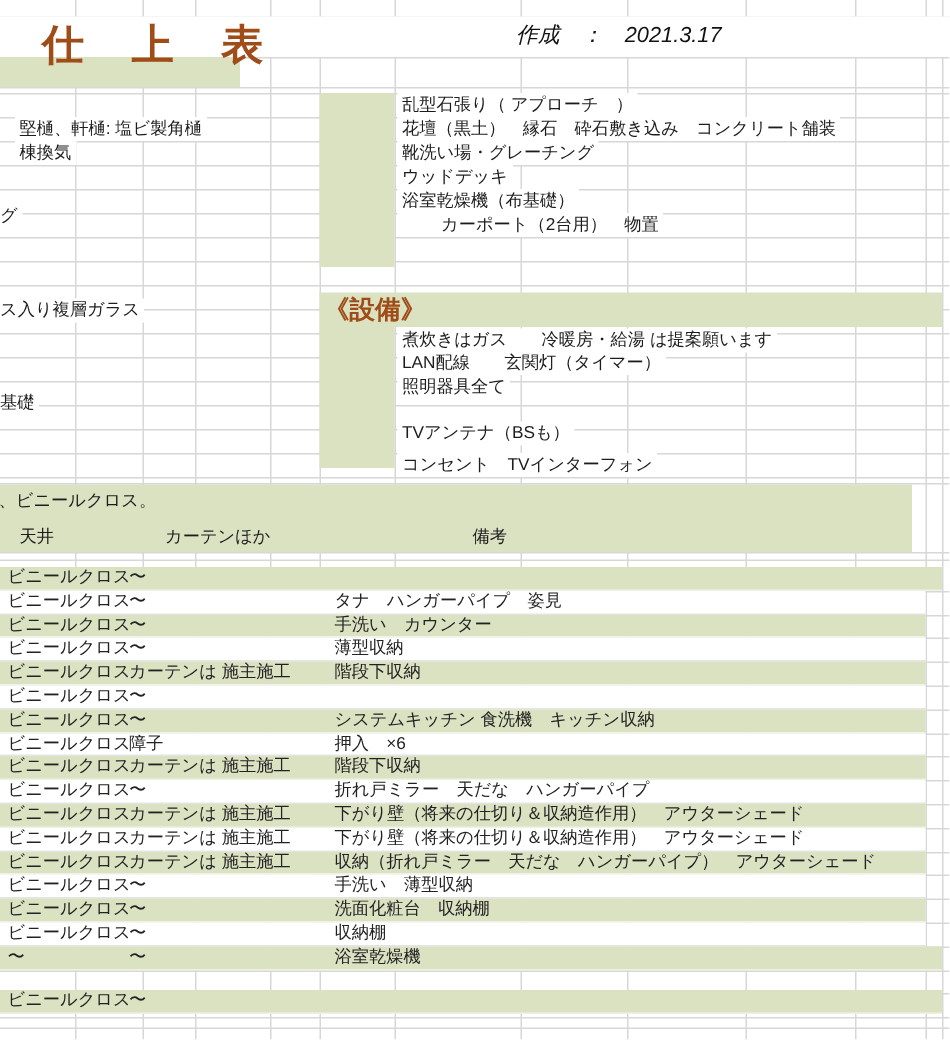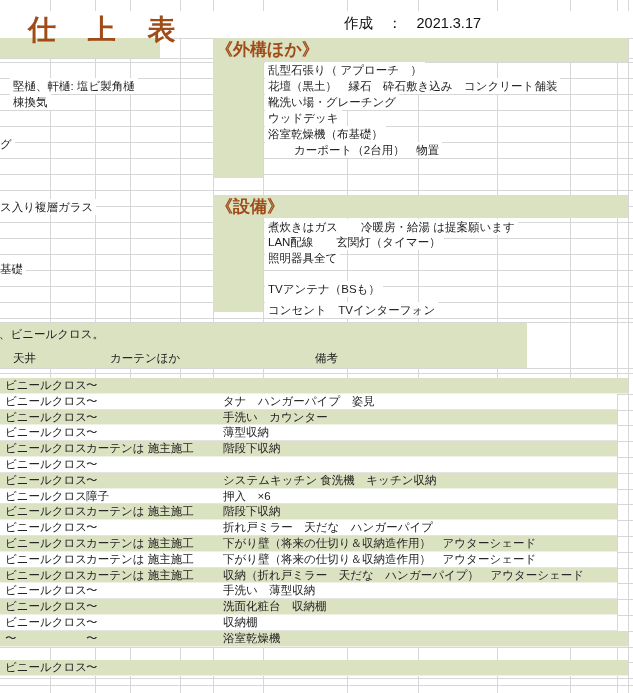--- a/index.html
+++ b/index.html
@@ -9,21 +9,21 @@
   }
   .hl{position:absolute;left:0;width:633px;height:1px;background:#d7d7d7;z-index:1;}
   .vl{position:absolute;top:0;height:693px;width:1px;background:#d7d7d7;z-index:1;}
   .fill{position:absolute;z-index:2;}
   .green{background:#dbe2c2;}
   .white{background:#ffffff;}
   .txt{position:absolute;z-index:3;white-space:pre;font-size:11.5px;line-height:16px;color:#1c1c1c;}
   .cellbg{background:#ffffff;padding:0 3px;}
   #title{position:absolute;left:28px;top:11px;z-index:3;font-size:28px;font-weight:bold;
          letter-spacing:12px;color:#a04c18;white-space:pre;}
-  #created{position:absolute;left:344px;top:14px;z-index:3;font-size:14.5px;white-space:pre;color:#111;}
+  #created{position:absolute;left:344px;top:14px;z-index:3;font-size:14.5px;white-space:pre;color:#111;font-style:italic;}
   .banner-head{position:absolute;left:3px;top:0;font-size:17px;font-weight:bold;color:#a04c18;white-space:pre;}
   .row{position:absolute;left:0;z-index:2;box-sizing:border-box;}
   .row span{position:absolute;top:0;white-space:pre;font-size:11.5px;line-height:15.8px;color:#222;}
 </style>
 </head>
 <body>
 
 <div id="sheet">
 
   <div id="gridlines">
@@ -83,23 +83,20 @@
       <div class="vl" style="left: 617px;"></div>
       <div class="vl" style="left: 628px;"></div>
     </div>
 
   <div class="fill white" style="left:0;top:11px;width:633px;height:27px;"></div>
 
   <div id="title">仕 上 表</div>
   <div id="created">作成　：　2021.3.17</div>
 
   <div class="fill green" style="left:0;top:38px;width:160px;height:20px;"></div>
-  <div class="fill green" style="left:213px;top:38px;width:415px;height:24px;">
-    <div class="banner-head" style="line-height:24px;">《外構ほか》</div>
-  </div>
 
   <div class="fill green" style="left:213px;top:62px;width:50px;height:116px;"></div>
   <div class="fill green" style="left:213px;top:218px;width:50px;height:94px;"></div>
 
   <div class="fill green" style="left:213px;top:195px;width:415px;height:23px;">
     <div class="banner-head" style="line-height:23px;">《設備》</div>
   </div>
 
   <div id="ext-notes">
       <div class="txt cellbg" style="left: 10px; top: 78px;">堅樋、軒樋: 塩ビ製角樋</div>
@@ -120,21 +117,21 @@
       <div class="txt cellbg" style="left: -3px; top: 261px;">基礎</div>
     </div>
   <div id="eq-items">
       <div class="txt cellbg" style="left: 265px; top: 218.5px;">煮炊きはガス　　冷暖房・給湯 は提案願います</div>
       <div class="txt cellbg" style="left: 265px; top: 234.2px;">LAN配線　　玄関灯（タイマー）</div>
       <div class="txt cellbg" style="left: 265px; top: 249.9px;">照明器具全て</div>
       <div class="txt cellbg" style="left: 265px; top: 265.6px; margin-top: 36px;">コンセント　TVインターフォン</div>
       <div class="txt cellbg" style="left: 265px; top: 281.3px;">TVアンテナ（BSも）</div>
     </div>
 
-  <div class="fill green" style="left:0;top:323px;width:502px;height:45px;padding-left:25px;">
+  <div class="fill green" style="left:0;top:323px;width:608px;height:45px;">
     <div class="txt" style="left:-1px;top:3px;">、ビニールクロス。</div>
     <div class="txt" style="left:13px;top:27px;">天井</div>
     <div class="txt" style="left:110px;top:27px;">カーテンほか</div>
     <div class="txt" style="left:315px;top:27px;">備考</div>
   </div>
 
   <div id="table-rows">
       <div class="row green" style="top: 378px; width: 628px; height: 15.8px; border-bottom: 1px solid rgb(238, 241, 227);">
         <span style="left: 5px;">ビニールクロス</span>
         <span style="left: 86px;">〜</span>

